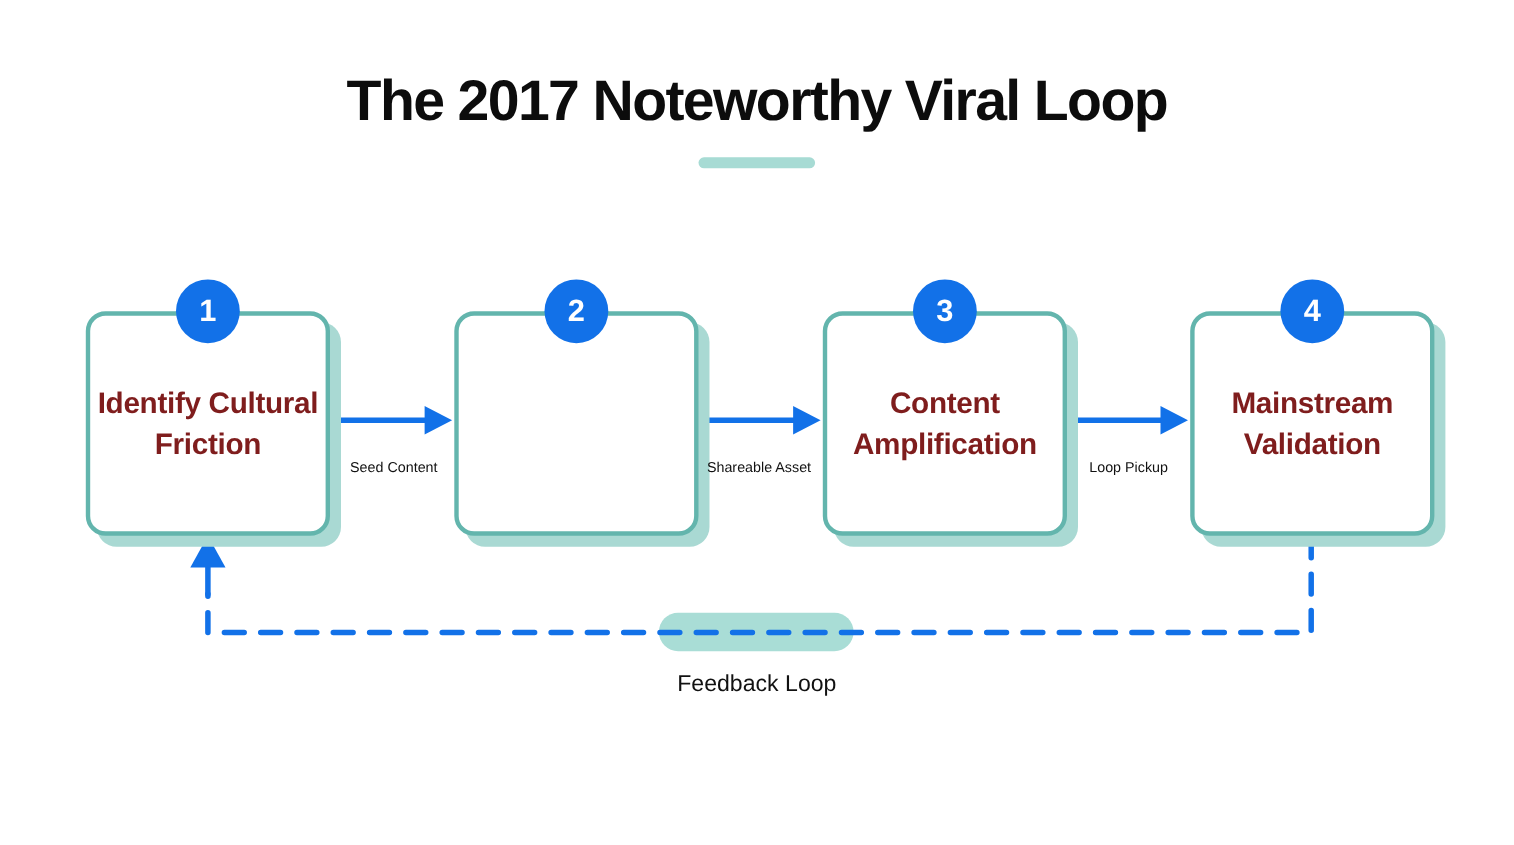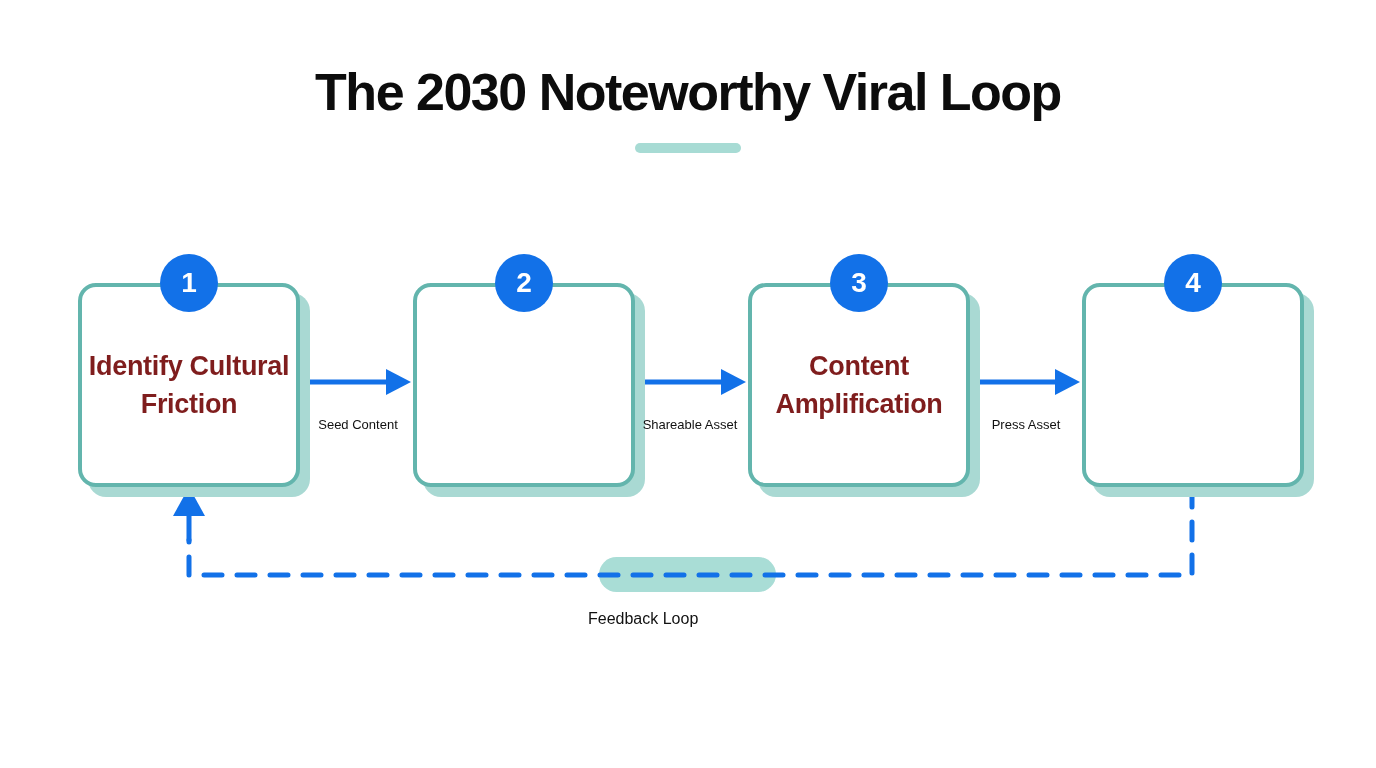--- a/index.html
+++ b/index.html
@@ -87,39 +87,39 @@
     color: #111111;
   }
   .conn-1 { left: 303px; width: 110px; }
   .conn-2 { left: 630px; width: 120px; }
   .conn-3 { left: 966px; width: 120px; }
   .feedback-label {
     position: absolute;
     top: 610px;
     left: 588px;
     width: 200px;
-    text-align: left;
-    font-size: 16px;
+    text-align: center;
+    font-size: 21px;
     color: #111111;
   }
   .arrow-layer {
     position: absolute;
     top: 0;
     left: 0;
     width: 1376px;
     height: 768px;
     pointer-events: none;
   }
 </style>
 </head>
 <body>
 
 <div class="canvas">
 
-  <div class="page-title">The 2030 Noteworthy Viral Loop</div>
+  <div class="page-title">The 2017 Noteworthy Viral Loop</div>
   <div class="title-underline"></div>
 
   <svg class="arrow-layer" viewBox="0 0 1376 768" xmlns="http://www.w3.org/2000/svg">
 
     <rect x="599" y="557" width="177" height="35" rx="17.5" fill="#a9ddd6"></rect>
 
     <path d="M 1192 489 V 575 H 189 V 540" fill="none" stroke="#1271e8" stroke-width="5" stroke-dasharray="18 15" stroke-linecap="round"></path>
     <line x1="189" y1="540" x2="189" y2="512" stroke="#1271e8" stroke-width="5" stroke-linecap="round"></line>
     <polygon points="189,487 173,516 205,516" fill="#1271e8"></polygon>
 
@@ -142,21 +142,22 @@
     <div class="step-number">2</div>
   </div>
 
   <div class="step-box box-3">
     <div class="step-number">3</div>
     <div class="step-label">Content Amplification</div>
   </div>
 
   <div class="step-box box-4">
     <div class="step-number">4</div>
+    <div class="step-label">Mainstream Validation</div>
   </div>
 
   <div class="connector-label conn-1">Seed Content</div>
   <div class="connector-label conn-2">Shareable Asset</div>
-  <div class="connector-label conn-3">Press Asset</div>
+  <div class="connector-label conn-3">Loop Pickup</div>
 
   <div class="feedback-label">Feedback Loop</div>
 
 </div>
 
 </body></html>

